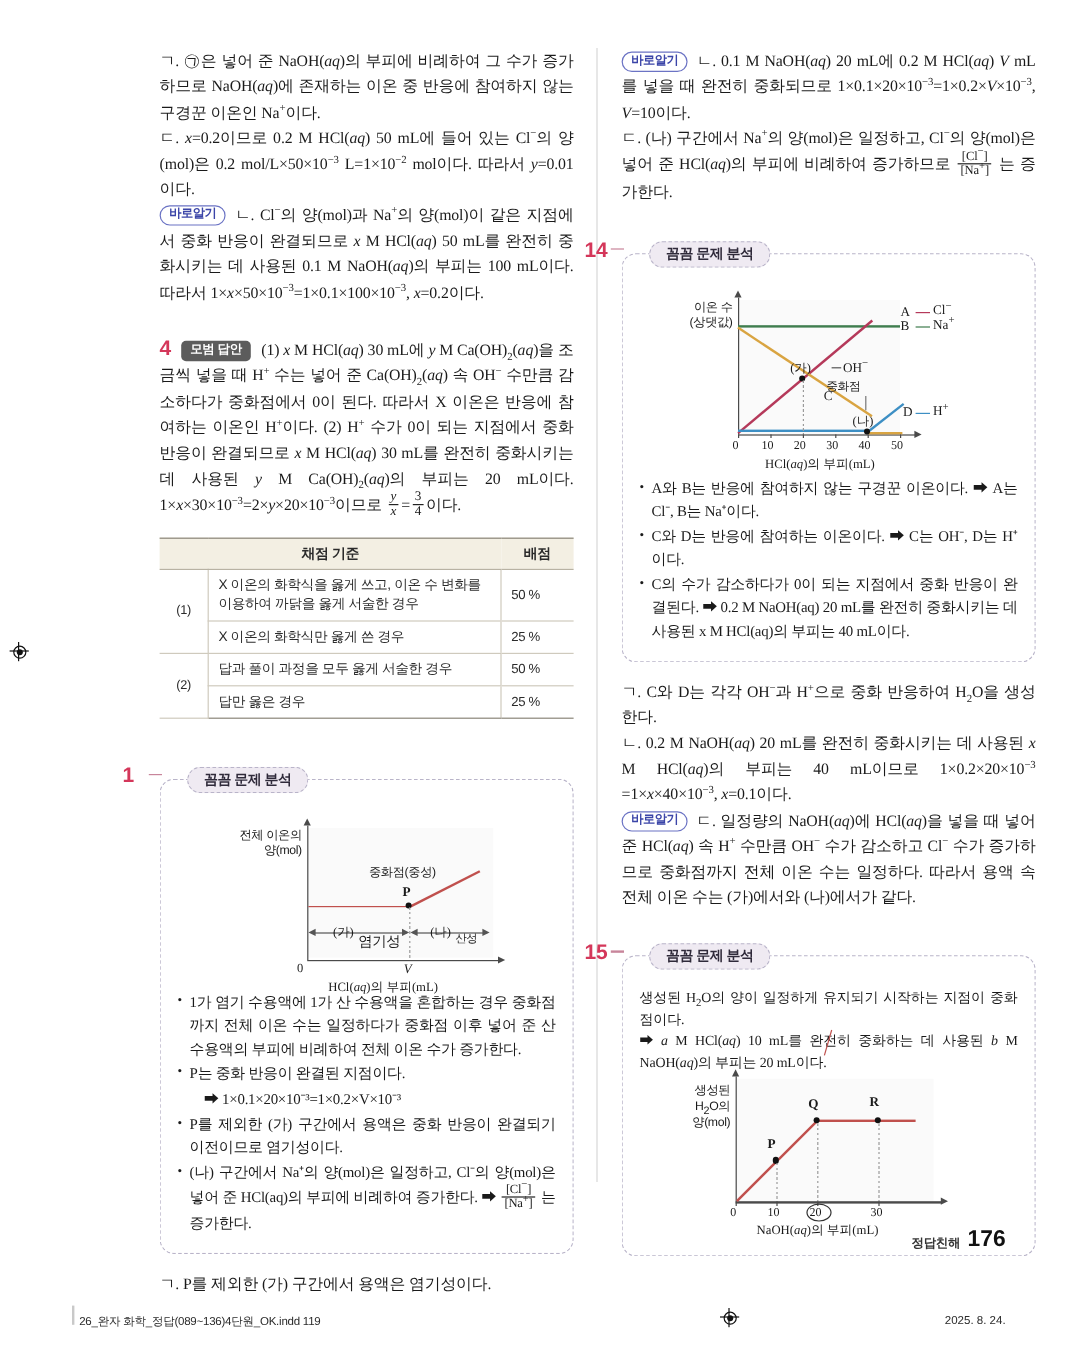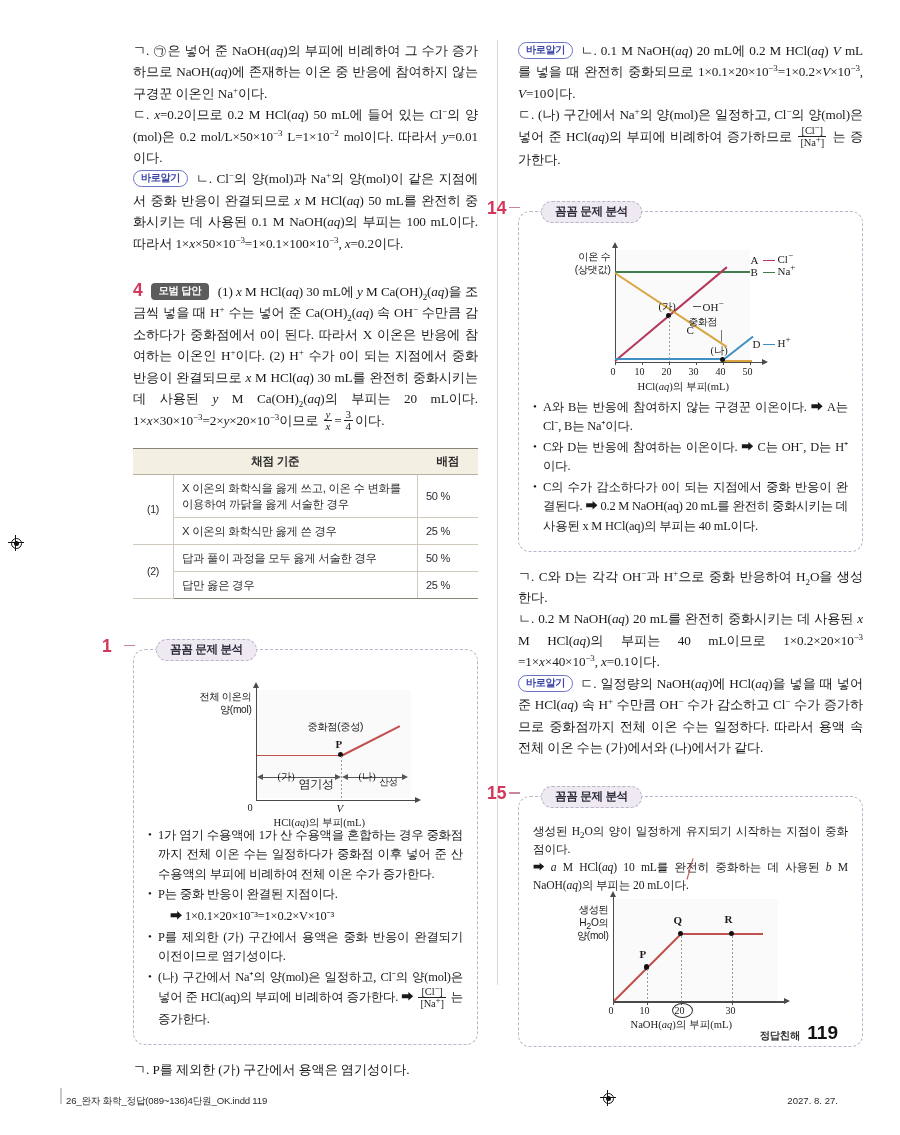--- a/index.html
+++ b/index.html
@@ -412,16 +412,16 @@
         <div class="lbl" style="left:99px;top:108px;font-size:10px;">10</div>
         <div class="circle-mark" style="left:131px;top:106px;width:19px;height:13px;"></div>
         <div class="lbl" style="left:134px;top:108px;font-size:10px;">20</div>
         <div class="lbl" style="left:185px;top:108px;font-size:10px;">30</div>
         <div class="lbl" style="left:90px;top:121px;font-size:10.6px;">NaOH(<span class="aq">aq</span>)의 부피(mL)</div>
       </div>
     </div>
   </div>
 
   <div class="pagelabel">정답친해</div>
-  <div class="pagenum">119</div>
+  <div class="pagenum">176</div>
   <div class="footer-left">26_완자 화학_정답(089~136)4단원_OK.indd   119</div>
-  <div class="footer-right">2027. 8. 27.</div>
+  <div class="footer-right">2025. 8. 24.</div>
 </div>
 
 </body></html>

